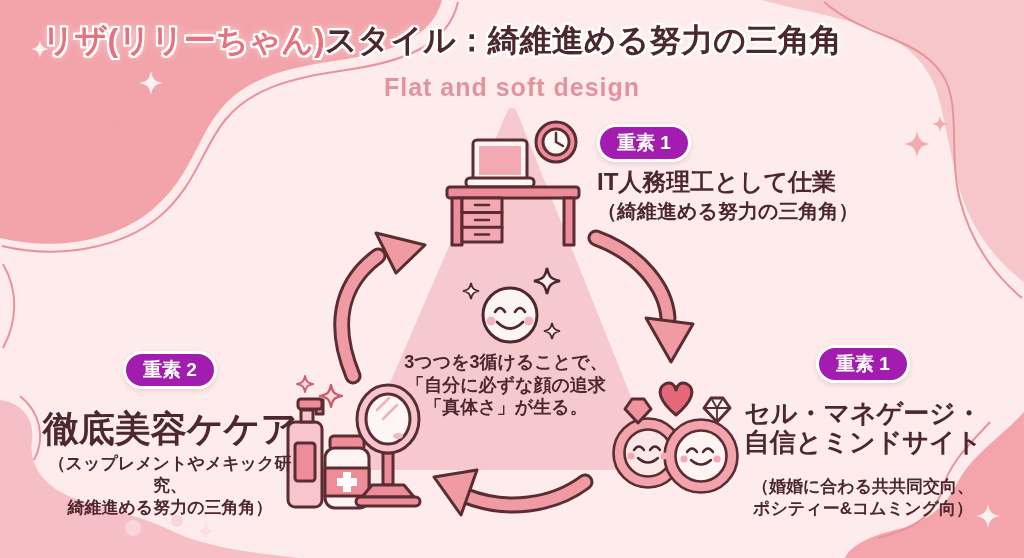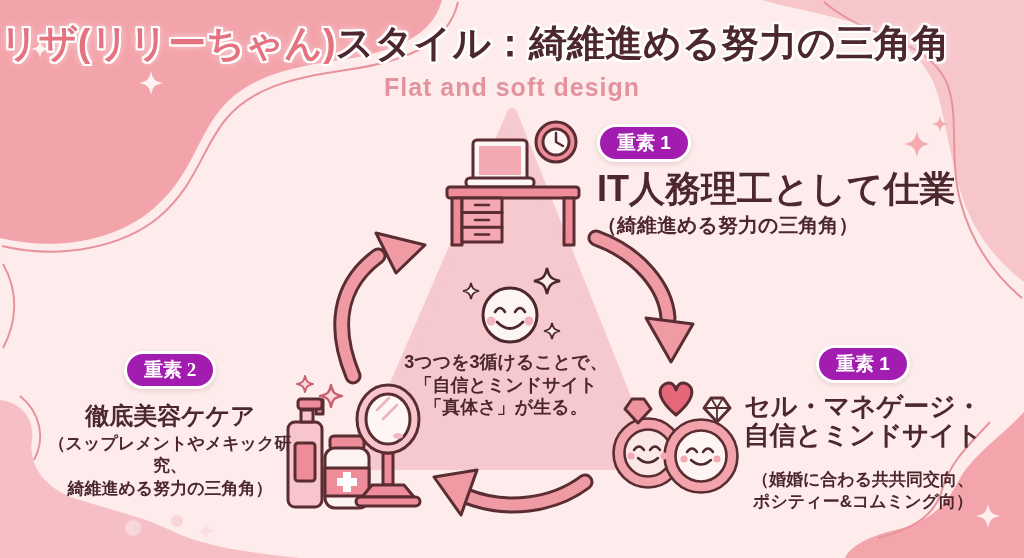--- a/index.html
+++ b/index.html
@@ -5,21 +5,21 @@
   html,body{margin:0;padding:0;}
   .canvas{
     position:relative;width:1024px;height:558px;overflow:hidden;
     background:#fdeceb;
     font-family:"Liberation Sans","DejaVu Sans",sans-serif;
   }
   .abs{position:absolute;}
   svg{display:block;}
   .title{
     position:absolute;top:24px;left:0;width:884px;text-align:center;
-    font-size:38px;font-weight:900;letter-spacing:0px;line-height:1.05;
+    font-size:32px;font-weight:900;letter-spacing:0px;line-height:1.05;
     text-shadow:2px 0 0 #fff,-2px 0 0 #fff,0 2px 0 #fff,0 -2px 0 #fff,
                 2px 2px 0 #fff,-2px -2px 0 #fff,2px -2px 0 #fff,-2px 2px 0 #fff,0 0 8px #fff;
     white-space:nowrap;
   }
   .title .pink{color:#e4727f;}
   .title .dark{color:#4c272e;}
   .subtitle{
     position:absolute;top:73px;left:0;width:1024px;text-align:center;
     font-size:25px;font-weight:700;color:#e2939d;letter-spacing:1px;
   }
@@ -30,27 +30,27 @@
     padding:6px 17px 7px 17px;box-shadow:0 2px 5px rgba(120,40,50,.15);
     margin-bottom:5px;
   }
   .heading{
     color:#4c272e;font-weight:800;white-space:pre-line;line-height:1.1;
   }
   .detail{
     color:#4c272e;font-weight:700;white-space:pre-line;
   }
   .el1{left:597px;top:124px;text-align:left;}
-  .el1 .heading{font-size:36px;margin-top:2px;}
+  .el1 .heading{font-size:24px;margin-top:2px;}
   .el1 .detail{font-size:20px;margin-top:3px;}
-  .el2{left:40px;top:351px;width:260px;text-align:center;font-family:Liberation Serif, serif;}
-  .el2 .heading{font-size:24px;margin-top:9px;}
+  .el2{left:40px;top:351px;width:260px;text-align:center;}
+  .el2 .heading{font-size:36px;margin-top:15px;}
   .el2 .detail{font-size:17px;margin-top:4px;line-height:1.3;}
   .el3{left:733px;top:345px;width:260px;text-align:center;}
-  .el3 .heading{font-size:26px;margin-top:4px;}
+  .el3 .heading{font-size:26px;margin-top:11px;}
   .el3 .detail{font-size:17px;margin-top:20px;line-height:1.3;}
   .center-note{
     position:absolute;left:386px;top:351px;width:240px;text-align:center;
     font-size:18px;font-weight:800;color:#4c272e;line-height:1.25;white-space:pre-line;
   }
 </style>
 </head>
 <body>
 
 <div class="canvas">
@@ -204,16 +204,16 @@
 
   <div class="abs el3">
     <div class="badge">重素 1</div>
     <div class="heading">セル・マネゲージ・
 自信とミンドサイト</div>
     <div class="detail">（婚婚に合わる共共同交向、
 ポシティー&amp;コムミング向）</div>
   </div>
 
   <div class="center-note">3つつを3循けることで、
-「自信とミンドサイト
+「自分に必ずな顔の追求
 「真体さ」が生る。</div>
 
 </div>
 
 </body></html>

